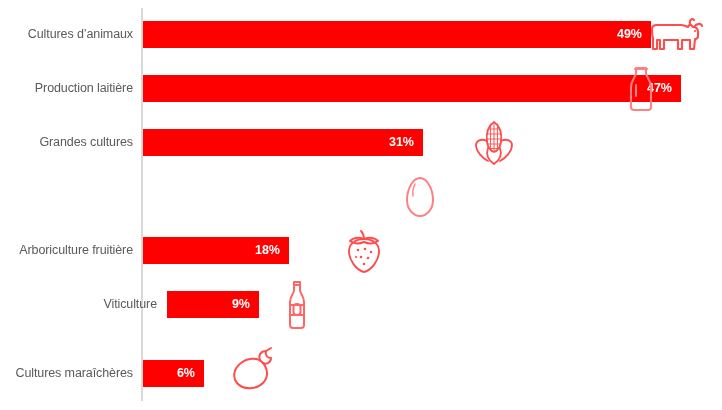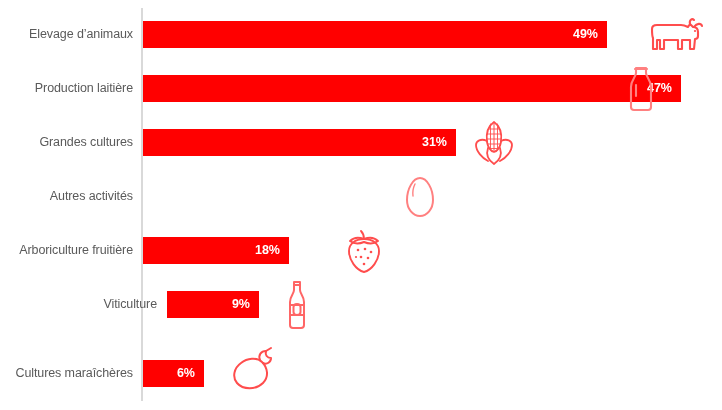--- a/index.html
+++ b/index.html
@@ -73,22 +73,22 @@
   }
 </style>
 </head>
 <body>
 
 <div id="chart-root">
 
   <div class="axis-line"></div>
 
   <div class="bar-row" style="top:21px;">
-    <div class="cat-label">Elevage d’animaux</div>
-    <div class="bar" style="width:464px;">
+    <div class="cat-label">Cultures d’animaux</div>
+    <div class="bar" style="width:508px;">
       <div class="bar-value" style="right:9px;">49%</div>
     </div>
     <div class="icon-wrap" style="left:648px;">
       <svg width="58" height="40" viewBox="0 0 58 40" fill="none" stroke="#ff4d4d" stroke-width="2.1" stroke-linejoin="round" stroke-linecap="round">
         <path d="M4 14 C4 11 6 10 9 10 L33 10 C36 10 38 11 40 12 L42 9 L45 12 C48 12 50 14 50 17 L50 21 C50 23 49 24 47 24 L46 34 L42 34 L42 25 L34 25 L34 34 L30 34 L30 25 L16 25 L16 34 L12 34 L12 25 L9 25 L9 34 L5 34 L5 23 C4 21 4 18 4 14 Z"></path>
         <path d="M42 9 C41 5 44 3 46 5"></path>
         <path d="M46 12 C49 8 53 8 54 11"></path>
         <circle cx="47" cy="16" r="1.1" fill="#ff4d4d" stroke="none"></circle>
       </svg>
     </div>
@@ -103,38 +103,37 @@
       <svg width="30" height="48" viewBox="0 0 30 48" fill="none" stroke="#ff8080" stroke-width="2.1" stroke-linejoin="round" stroke-linecap="round">
         <path d="M10 3 L20 3 L20 8 C20 12 25 15 25 22 L25 42 C25 44 24 45 22 45 L8 45 C6 45 5 44 5 42 L5 22 C5 15 10 12 10 8 Z"></path>
         <path d="M9 4 L21 4"></path>
         <path d="M10 20 L10 31"></path>
       </svg>
     </div>
   </div>
 
   <div class="bar-row" style="top:129px;padding-left:20px;">
     <div class="cat-label">Grandes cultures</div>
-    <div class="bar" style="width:313px;">
+    <div class="bar" style="width:280px;">
       <div class="bar-value" style="right:9px;">31%</div>
     </div>
     <div class="icon-wrap" style="left:472px;">
       <svg width="44" height="50" viewBox="0 0 44 50" fill="none" stroke="#ff4d4d" stroke-width="1.8" stroke-linejoin="round" stroke-linecap="round">
         <path d="M22 4 C28 8 30 16 29 24 C28 30 25 33 22 34 C19 33 16 30 15 24 C14 16 16 8 22 4 Z"></path>
         <path d="M22 5 L22 33" stroke-width="1"></path>
         <path d="M16.5 11 L27.5 11 M15.3 16 L28.7 16 M15 21 L29 21 M15.6 26 L28.4 26 M18 30.5 L26 30.5" stroke-width="0.9"></path>
         <path d="M18.5 6 L18.5 32 M25.5 6 L25.5 32" stroke-width="0.9"></path>
         <path d="M15 23 C9 20 4 23 4 27 C4 33 10 40 16 43"></path>
         <path d="M29 23 C35 20 40 23 40 27 C40 33 34 40 28 43"></path>
         <path d="M16 30 C14 36 16 42 22 46 C28 42 30 36 28 30"></path>
       </svg>
     </div>
   </div>
 
   <div class="bar-row" style="top:183px;">
-    <div class="cat-label">Autres activités</div>
     <div class="icon-wrap" style="left:404px;">
       <svg width="32" height="44" viewBox="0 0 32 44" fill="none" stroke="#ff8080" stroke-width="2" stroke-linejoin="round" stroke-linecap="round">
         <path d="M16 3 C23 3 29 14 29 25 C29 34 23 41 16 41 C9 41 3 34 3 25 C3 14 9 3 16 3 Z"></path>
         <path d="M11 9 C9 13 8.5 17 9 21" stroke-width="1.4"></path>
       </svg>
     </div>
   </div>
 
   <div class="bar-row" style="top:237px;">
     <div class="cat-label">Arboriculture fruitière</div>

